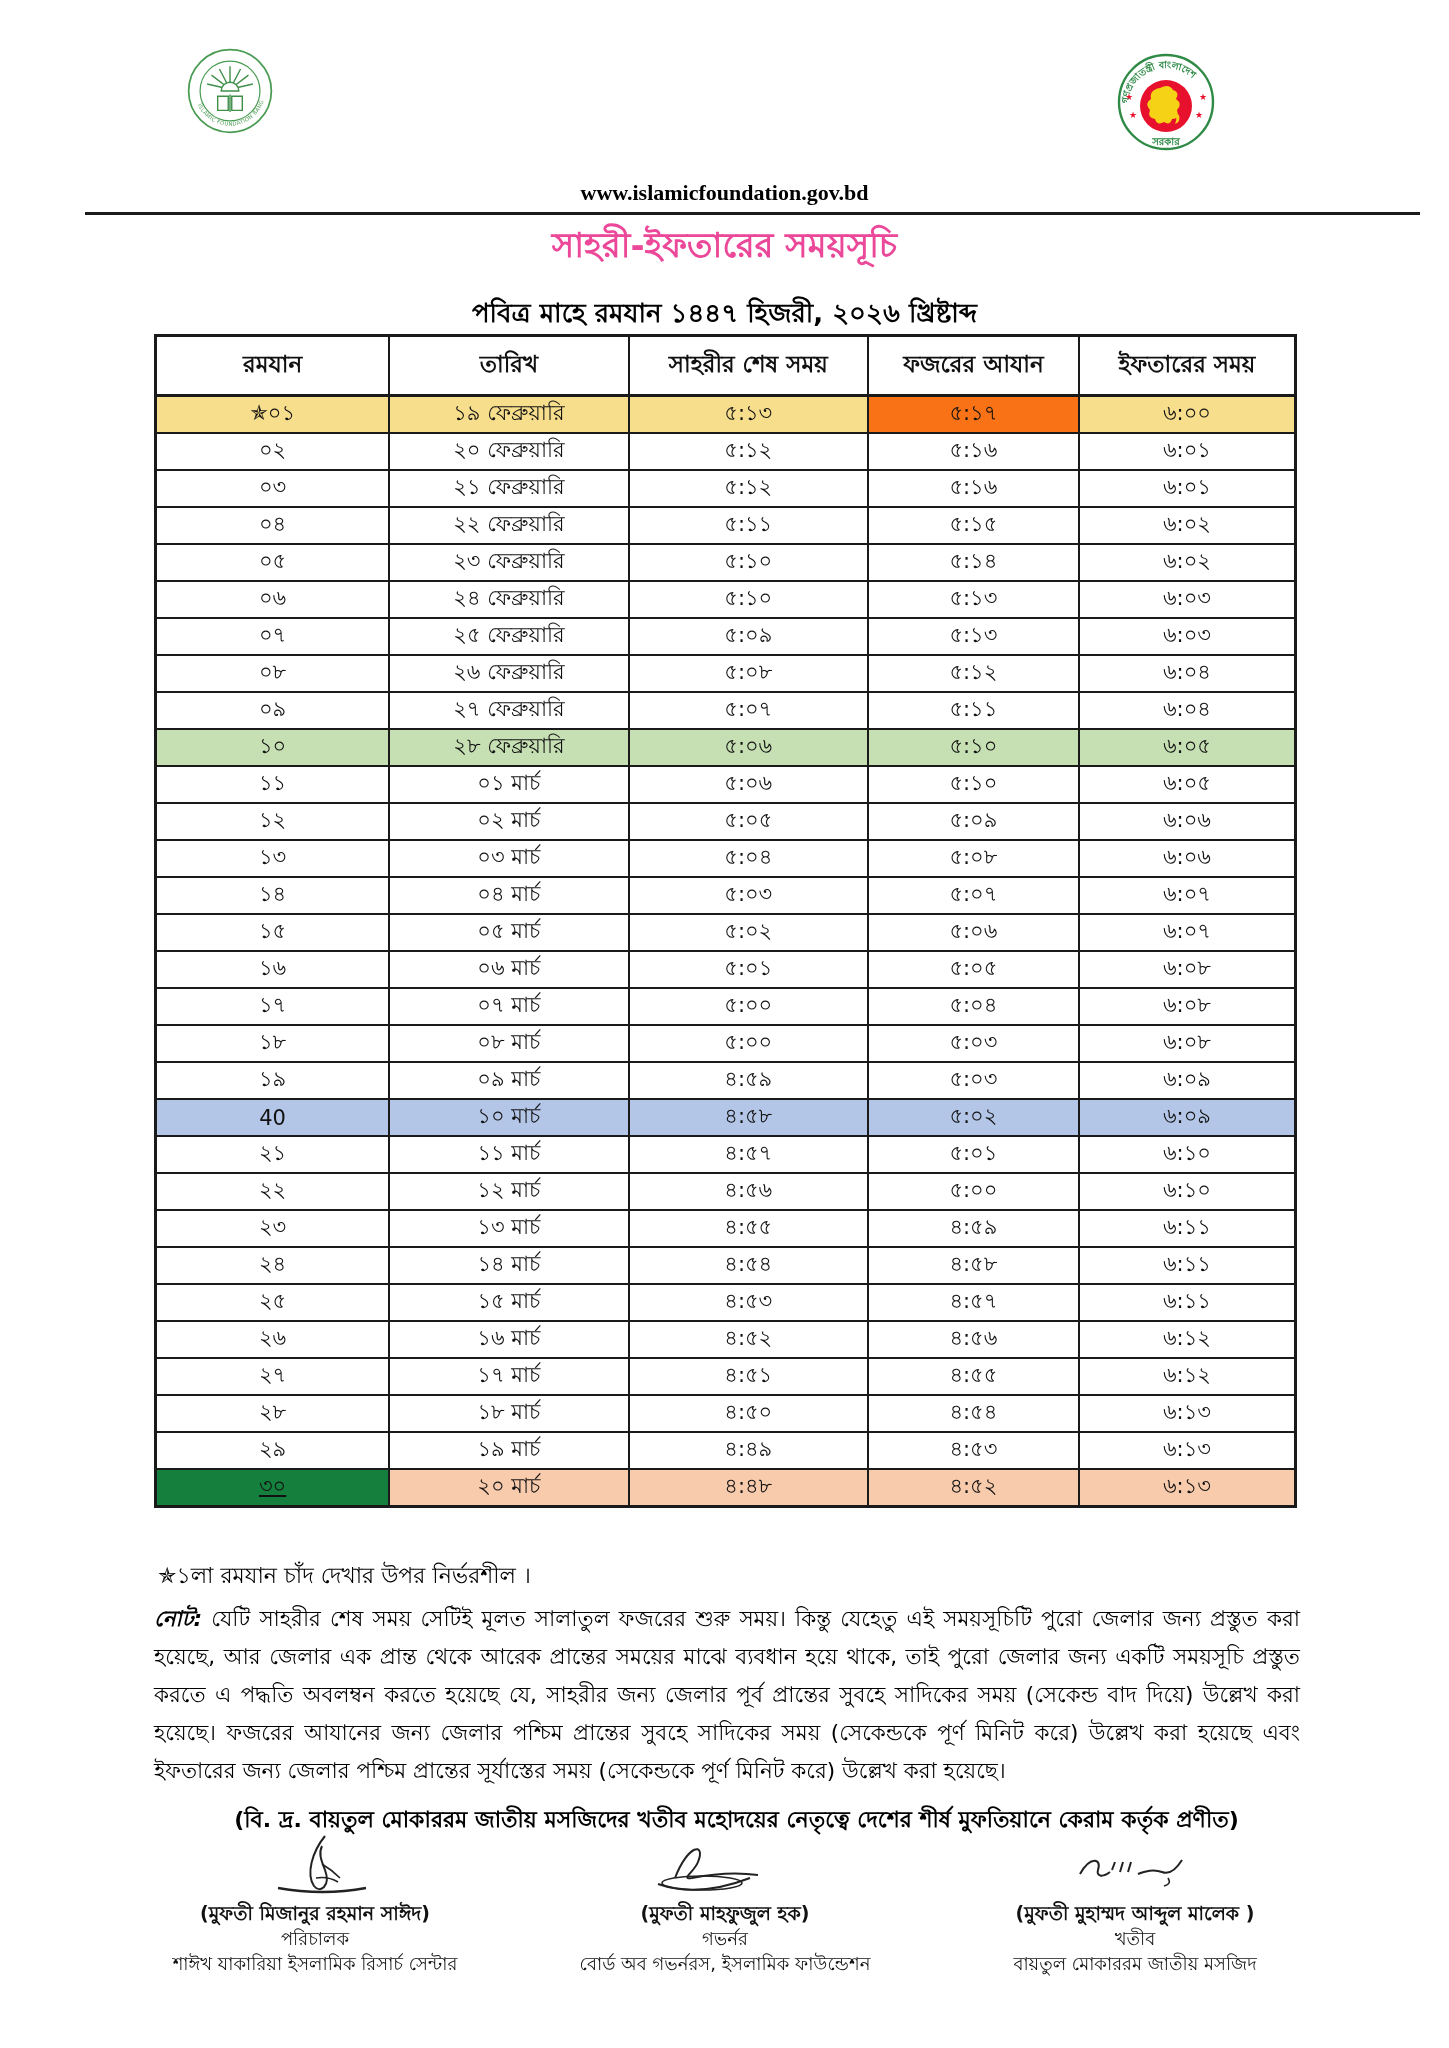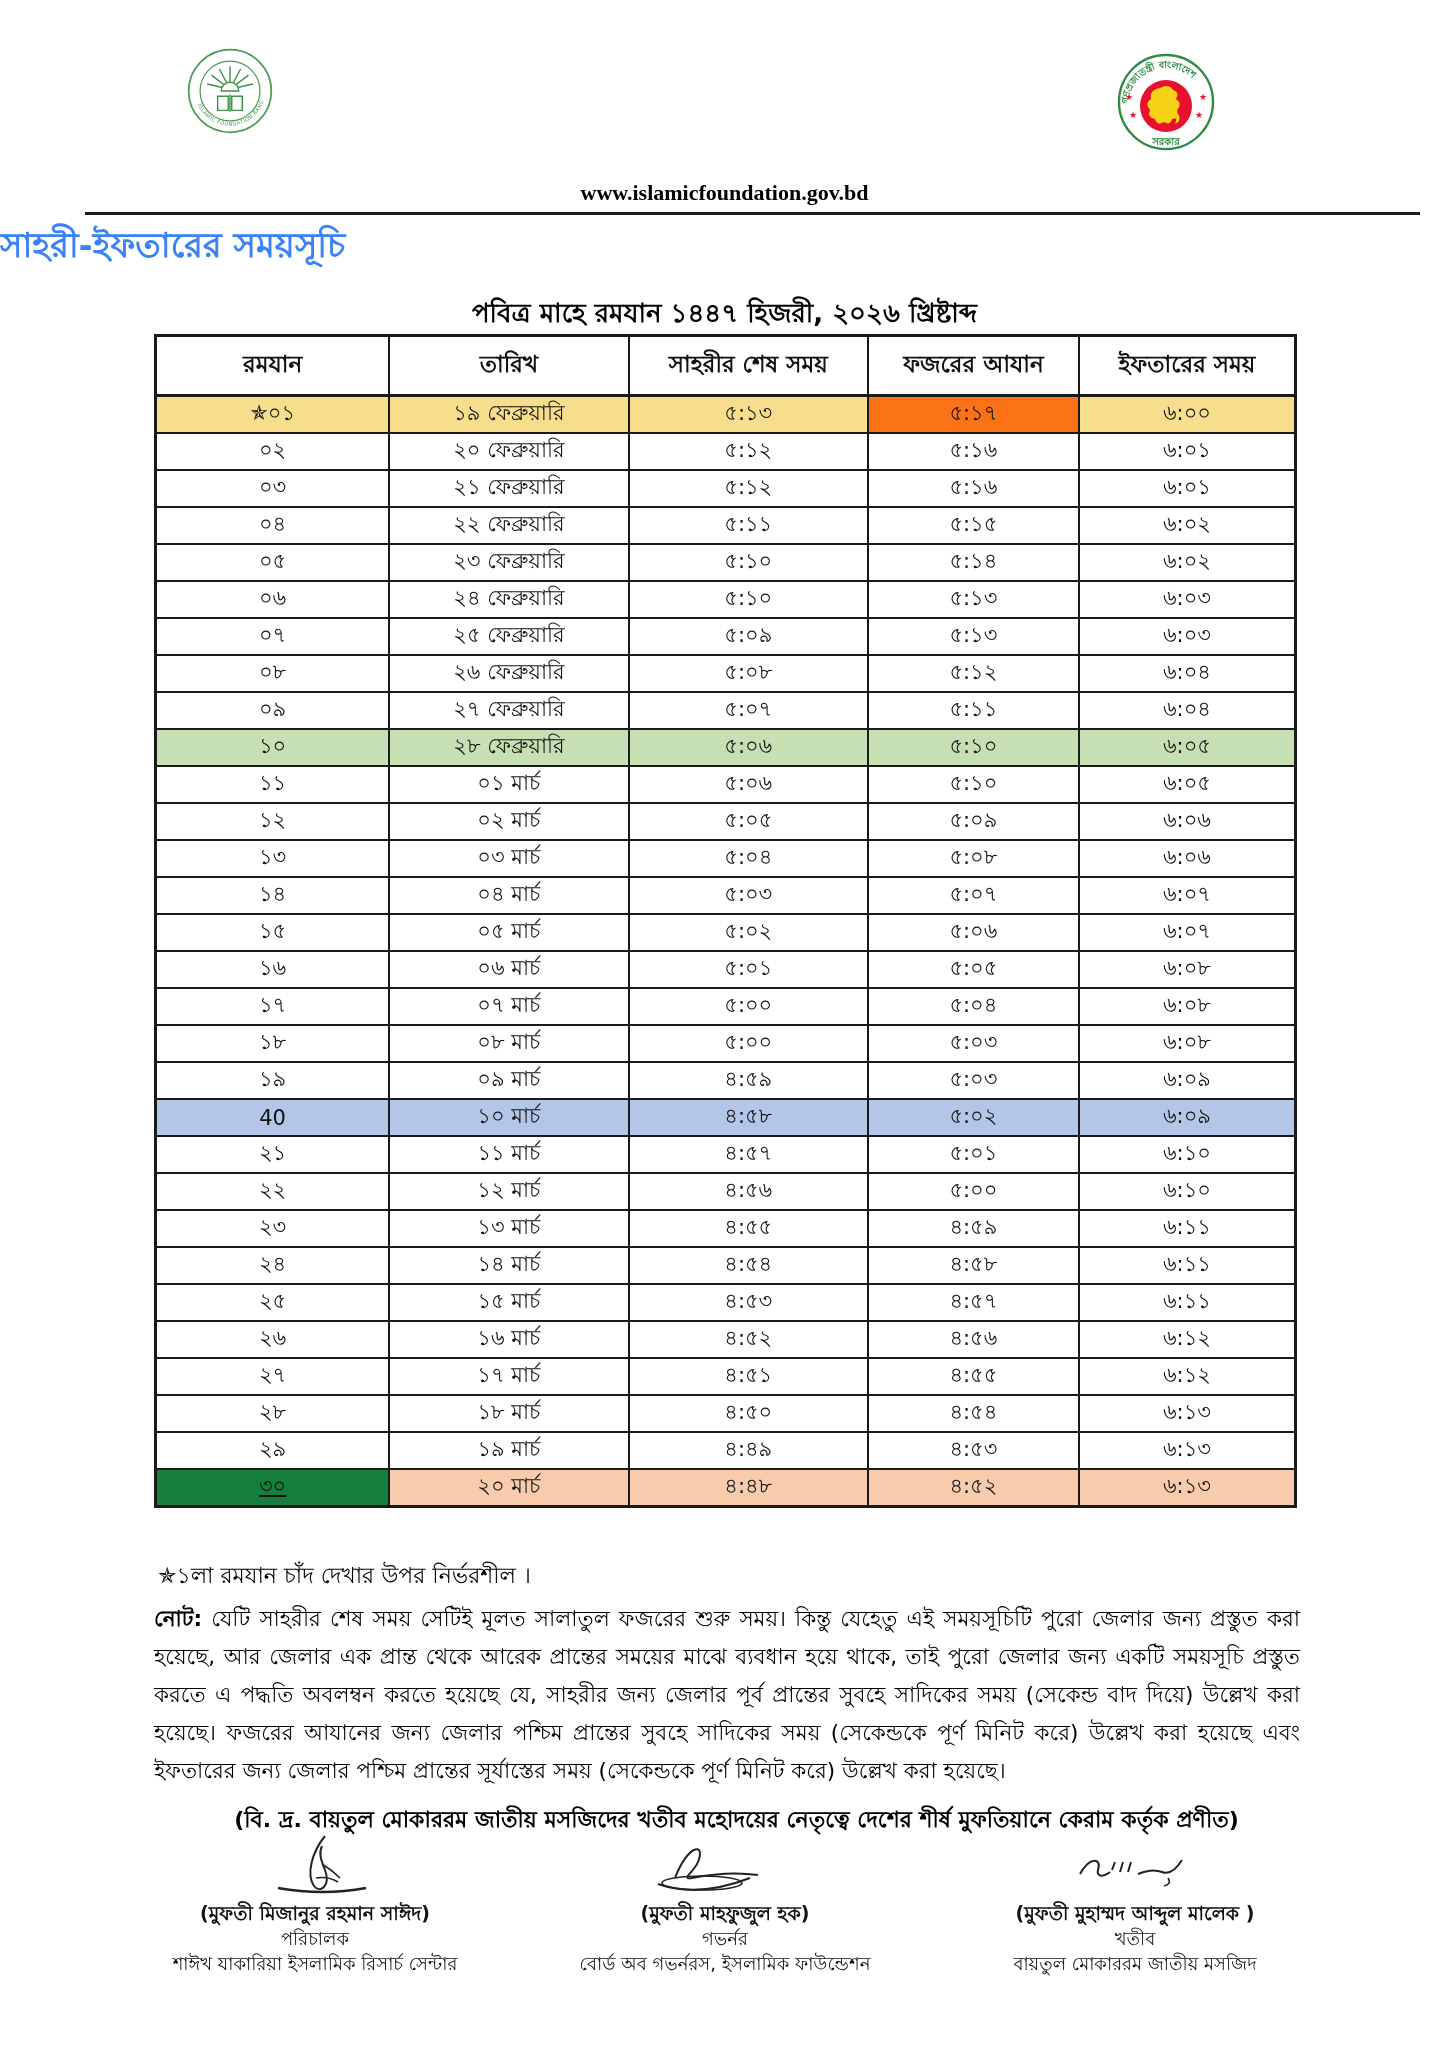--- a/index.html
+++ b/index.html
@@ -14,22 +14,22 @@
   .logo { position:absolute; }
   .logo-if { left:186px; top:40px; width:88px; height:102px; }
   .logo-govt { left:1116px; top:52px; width:100px; height:100px; }
   .site-url {
     position:absolute; top:180px; left:0; width:100%; text-align:center;
     font-family:"Liberation Serif", serif; font-weight:bold; font-size:22px;
     color:#000; text-decoration:none; display:block;
   }
   .head-rule { position:absolute; top:212px; left:85px; width:1335px; height:3px; background:#1c1c1c; }
   .doc-title {
-    position:absolute; top:219px; left:0; width:100%; text-align:left;
-    font-size:34px; font-weight:bold; color:#3b82f6;
+    position:absolute; top:219px; left:0; width:100%; text-align:center;
+    font-size:34px; font-weight:bold; color:#ec4899;
   }
   .doc-district {
     position:absolute; top:257px; left:0; width:100%; text-align:center;
     font-size:30px; font-weight:bold; color:#000;
   }
   .doc-subtitle {
     position:absolute; top:293px; left:0; width:100%; text-align:center;
     font-size:26px; font-weight:bold; color:#000;
   }
 
@@ -53,21 +53,21 @@
 
   
   .footnote {
     position:absolute; left:158px; top:1558px; width:1140px;
     font-size:22px; color:#000;
   }
   .note {
     position:absolute; left:154px; top:1600px; width:1146px;
     font-size:21.5px; line-height:38px; text-align:justify; color:#000;
   }
-  .note b { font-weight:bold; }
+  .note b { font-weight:bold;font-style:italic; }
   .credit {
     position:absolute; left:12px; top:1802px; width:100%; text-align:center;
     font-size:22px; font-weight:bold; color:#000;
   }
 
   
   .signatures {
     position:absolute; left:130px; top:1834px; width:1190px;
     display:flex; justify-content:space-between;
   }

